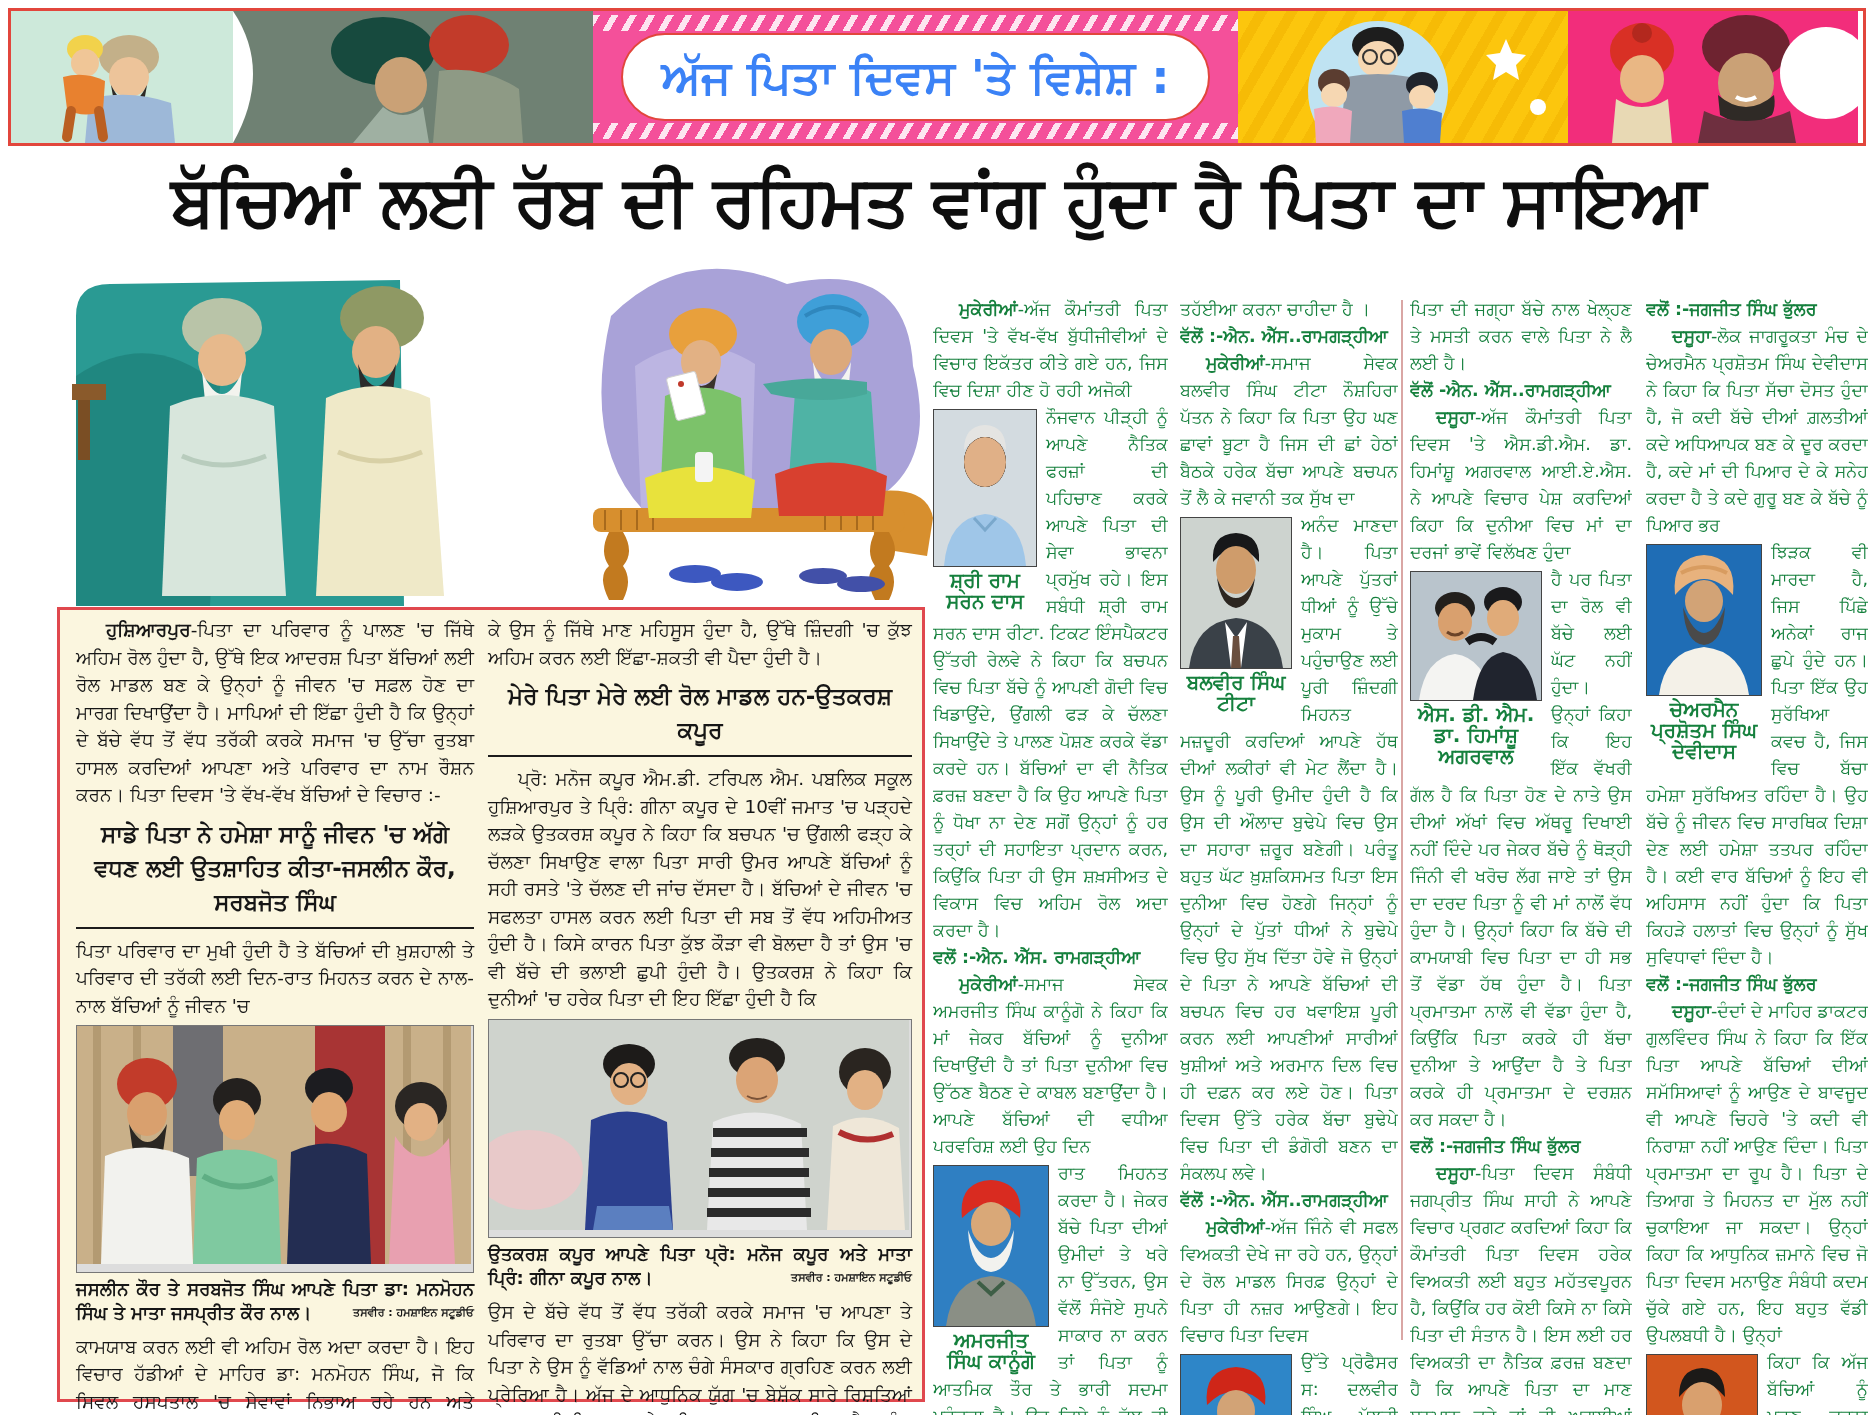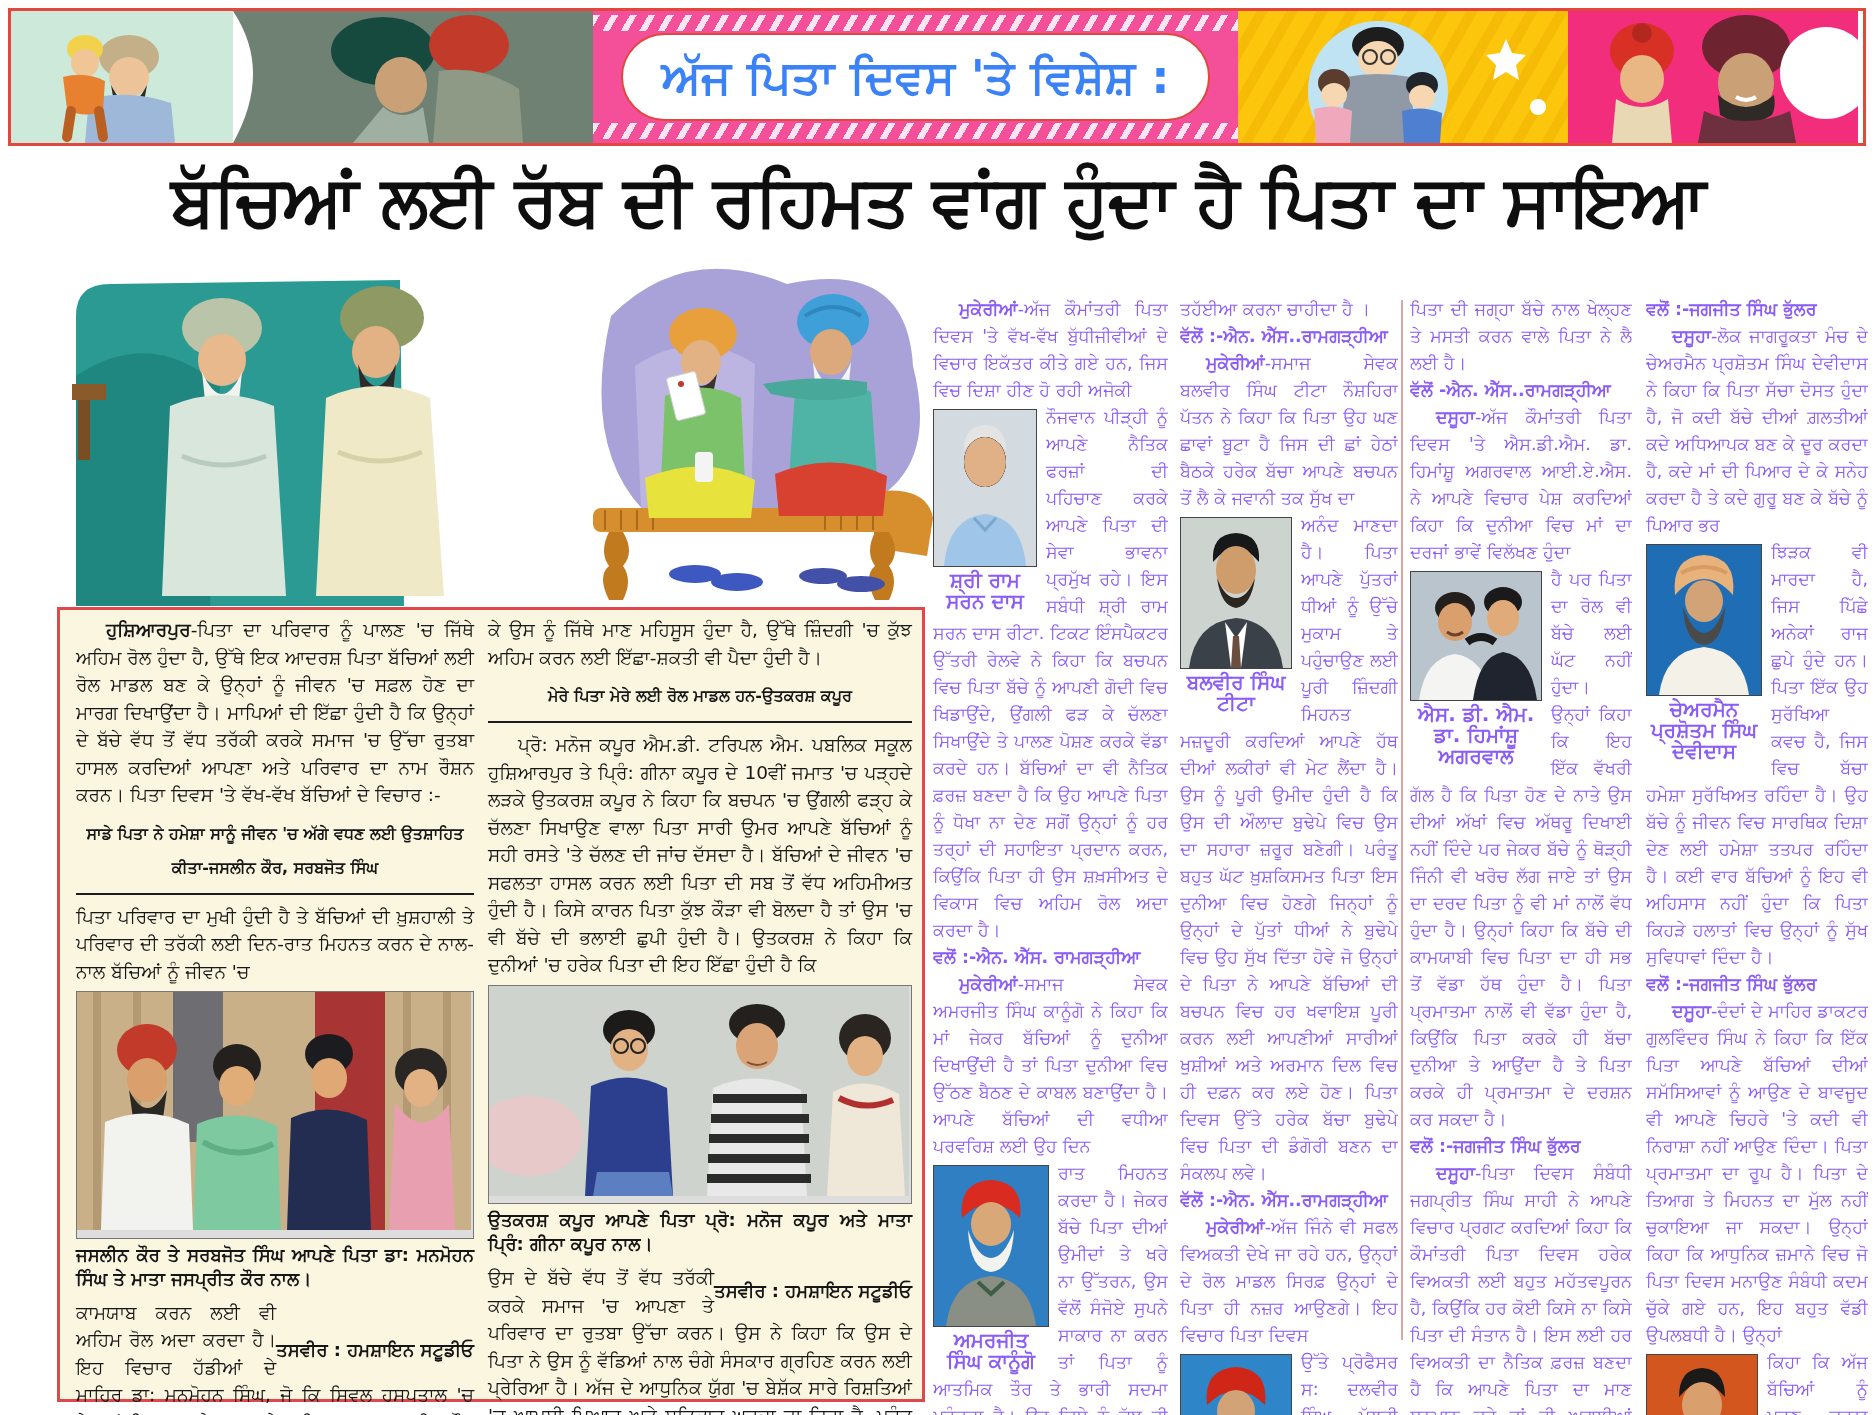--- a/index.html
+++ b/index.html
@@ -29,28 +29,28 @@
   .illusL{position:absolute;left:70px;top:256px;width:505px;height:350px;}
   .illusR{position:absolute;left:575px;top:256px;width:362px;height:350px;}
   
   .fbox{position:absolute;left:57px;top:607px;width:868px;height:795px;background:#fbf6df;
         border:3px solid #e0484e;box-sizing:border-box;}
   .fcol{position:absolute;top:6px;font-size:18.5px;line-height:27.5px;text-align:justify;color:#161616;}
   .fcol-l{left:16px;width:398px;}
   .fcol-r{left:428px;width:424px;}
   .fcol p{margin:0;text-indent:30px;}
   .fcol p.nf{text-indent:0;}
-  .fsub{font-weight:bold;font-size:16px;line-height:34px;text-align:center;text-indent:0;
+  .fsub{font-weight:bold;font-size:23px;line-height:34px;text-align:center;text-indent:0;
         border-bottom:2px solid #1c1c1c;padding:4px 0 8px 0;margin:4px 0 8px 0;}
   .fphoto{width:100%;border:1px solid #777;box-sizing:border-box;margin-top:6px;background:#ddd;}
   .fcap{font-weight:bold;font-size:18px;line-height:24px;margin:4px 0 8px 0;text-indent:0;}
-  .fcredit{float:right;font-size:18px;margin-top:47px;}
+  .fcredit{float:right;font-size:11px;}
   
   .col{position:absolute;top:296px;height:1119px;overflow:hidden;font-size:17.5px;line-height:27px;
-       text-align:justify;color:#8b5cf6;}
+       text-align:justify;color:#15803d;}
   .col p{margin:0;text-indent:26px;}
   .col p.nf{text-indent:0;}
   .byline{font-weight:bold;text-align:left;text-indent:0 !important;}
   .dl{font-weight:bold;}
   .pframe{float:left;margin:5px 9px 2px 0;text-align:center;}
   .ph{border:1px solid #444;background:#cfd6da;box-sizing:border-box;}
   .ph svg{display:block;}
   .pcap{font-weight:bold;font-size:20px;line-height:21px;margin-top:3px;}
   .vline{position:absolute;left:1401px;top:300px;width:2px;height:1040px;background:#d9a6a4;}
 </style>

